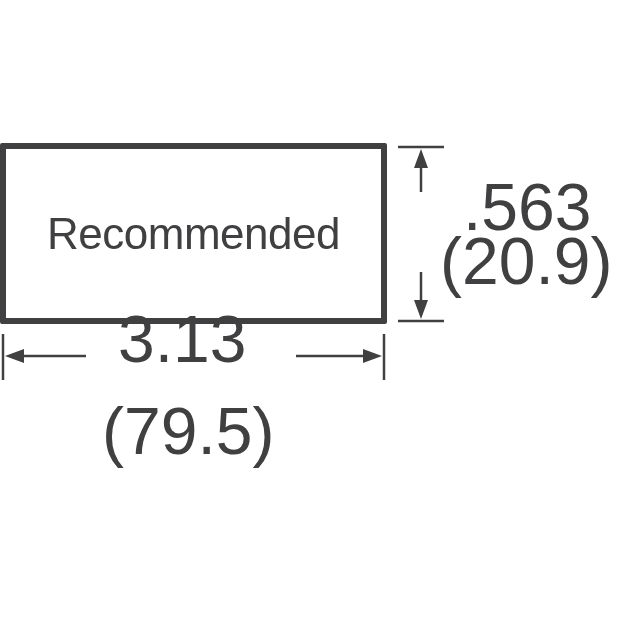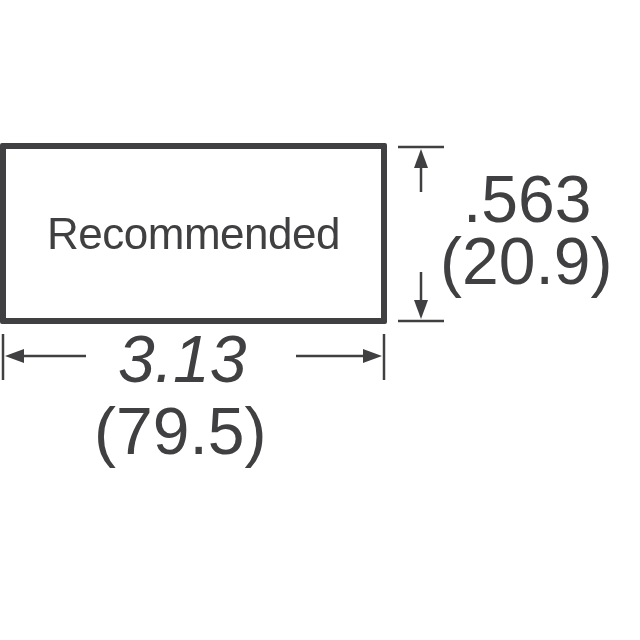--- a/index.html
+++ b/index.html
@@ -38,17 +38,17 @@
     <line x1="384" y1="334" x2="384" y2="380" stroke-width="2.5"></line>
 
     <line x1="16" y1="356" x2="86" y2="356" stroke-width="2.5"></line>
     <polygon points="5,356 24,349 24,363" stroke="none"></polygon>
 
     <line x1="296" y1="356" x2="370" y2="356" stroke-width="2.5"></line>
     <polygon points="382,356 363,349 363,363" stroke="none"></polygon>
   </g>
 </svg>
 
-<div class="dim" style="left:463px; top:164px;">.563</div>
+<div class="dim" style="left:463px; top:172px;">.563</div>
 <div class="dim" style="left:440px; top:226px;">(20.9)</div>
 
-<div class="dim" style="left:118px; top:324px;font-style:italic;">3.13</div>
-<div class="dim" style="left:94px; top:396px;">(79.5)</div>
+<div class="dim" style="left:118px; top:304px;">3.13</div>
+<div class="dim" style="left:102px; top:396px;">(79.5)</div>
 
 </body></html>

